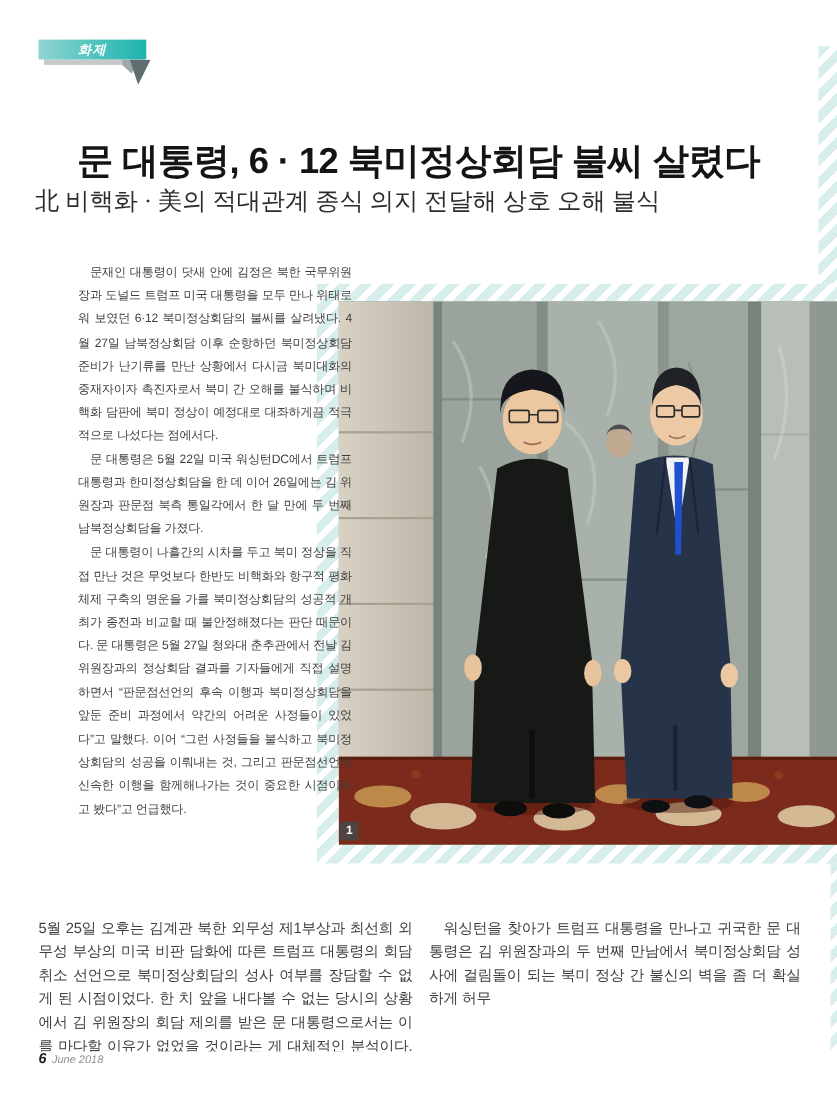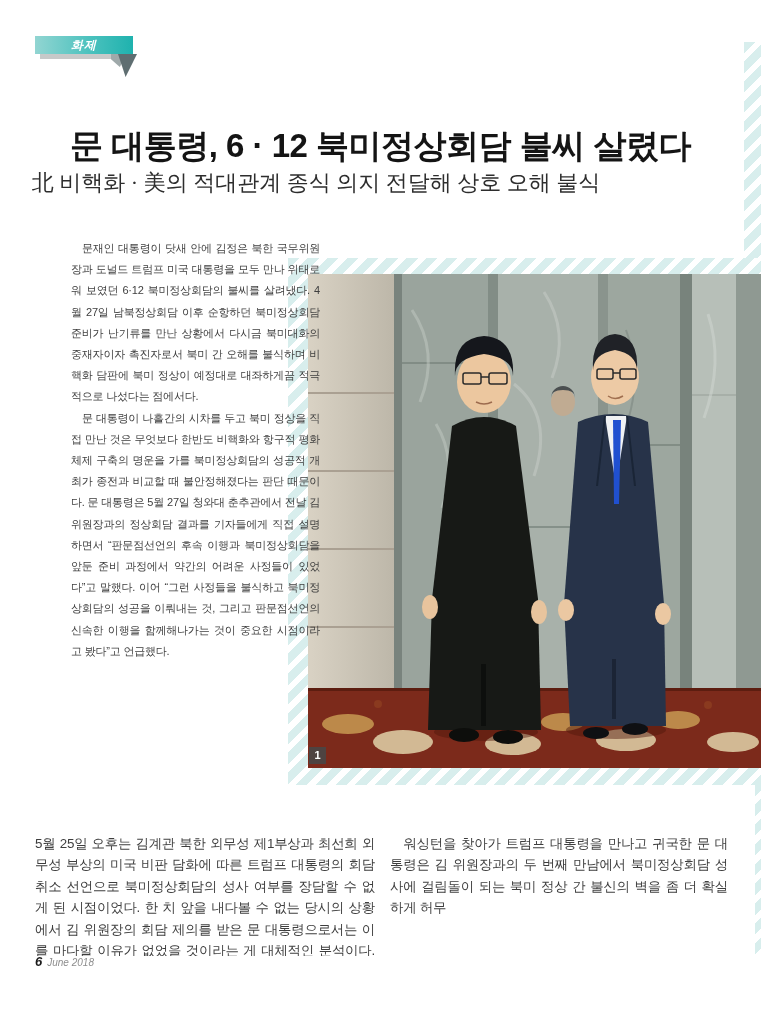--- a/index.html
+++ b/index.html
@@ -149,20 +149,21 @@
         <path d="M300 122 q7 5 15 0" stroke="#a06f4f" stroke-width="1.5" fill="none"></path>
         <ellipse cx="288" cy="459" rx="13" ry="6" fill="#0f1013"></ellipse>
         <ellipse cx="327" cy="455" rx="13" ry="6" fill="#0f1013"></ellipse>
       </g>
     </svg>
   </div>
   <div class="photo-num">1</div>
 
   <div class="col col-narrow">
     <p>문재인 대통령이 닷새 안에 김정은 북한 국무위원장과 도널드 트럼프 미국 대통령을 모두 만나 위태로워 보였던 6·12 북미정상회담의 불씨를 살려냈다. 4월 27일 남북정상회담 이후 순항하던 북미정상회담 준비가 난기류를 만난 상황에서 다시금 북미대화의 중재자이자 촉진자로서 북미 간 오해를 불식하며 비핵화 담판에 북미 정상이 예정대로 대좌하게끔 적극적으로 나섰다는 점에서다.</p>
+    <p>문 대통령은 5월 22일 미국 워싱턴DC에서 트럼프 대통령과 한미정상회담을 한 데 이어 26일에는 김 위원장과 판문점 북측 통일각에서 한 달 만에 두 번째 남북정상회담을 가졌다.</p>
     <p>문 대통령이 나흘간의 시차를 두고 북미 정상을 직접 만난 것은 무엇보다 한반도 비핵화와 항구적 평화체제 구축의 명운을 가를 북미정상회담의 성공적 개최가 종전과 비교할 때 불안정해졌다는 판단 때문이다. 문 대통령은 5월 27일 청와대 춘추관에서 전날 김 위원장과의 정상회담 결과를 기자들에게 직접 설명하면서 “판문점선언의 후속 이행과 북미정상회담을 앞둔 준비 과정에서 약간의 어려운 사정들이 있었다”고 말했다. 이어 “그런 사정들을 불식하고 북미정상회담의 성공을 이뤄내는 것, 그리고 판문점선언의 신속한 이행을 함께해나가는 것이 중요한 시점이라고 봤다”고 언급했다.</p>
 
   </div>
   <div class="col col-bl">
     <p>5월 25일 오후는 김계관 북한 외무성 제1부상과 최선희 외무성 부상의 미국 비판 담화에 따른 트럼프 대통령의 회담 취소 선언으로 북미정상회담의 성사 여부를 장담할 수 없게 된 시점이었다. 한 치 앞을 내다볼 수 없는 당시의 상황에서 김 위원장의 회담 제의를 받은 문 대통령으로서는 이를 마다할 이유가 없었을 것이라는 게 대체적인 분석이다. 남북정상회담에</p>
   </div>
   <div class="col col-br">
     <p>워싱턴을 찾아가 트럼프 대통령을 만나고 귀국한 문 대통령은 김 위원장과의 두 번째 만남에서 북미정상회담 성사에 걸림돌이 되는 북미 정상 간 불신의 벽을 좀 더 확실하게 허무</p>
   </div>
 

